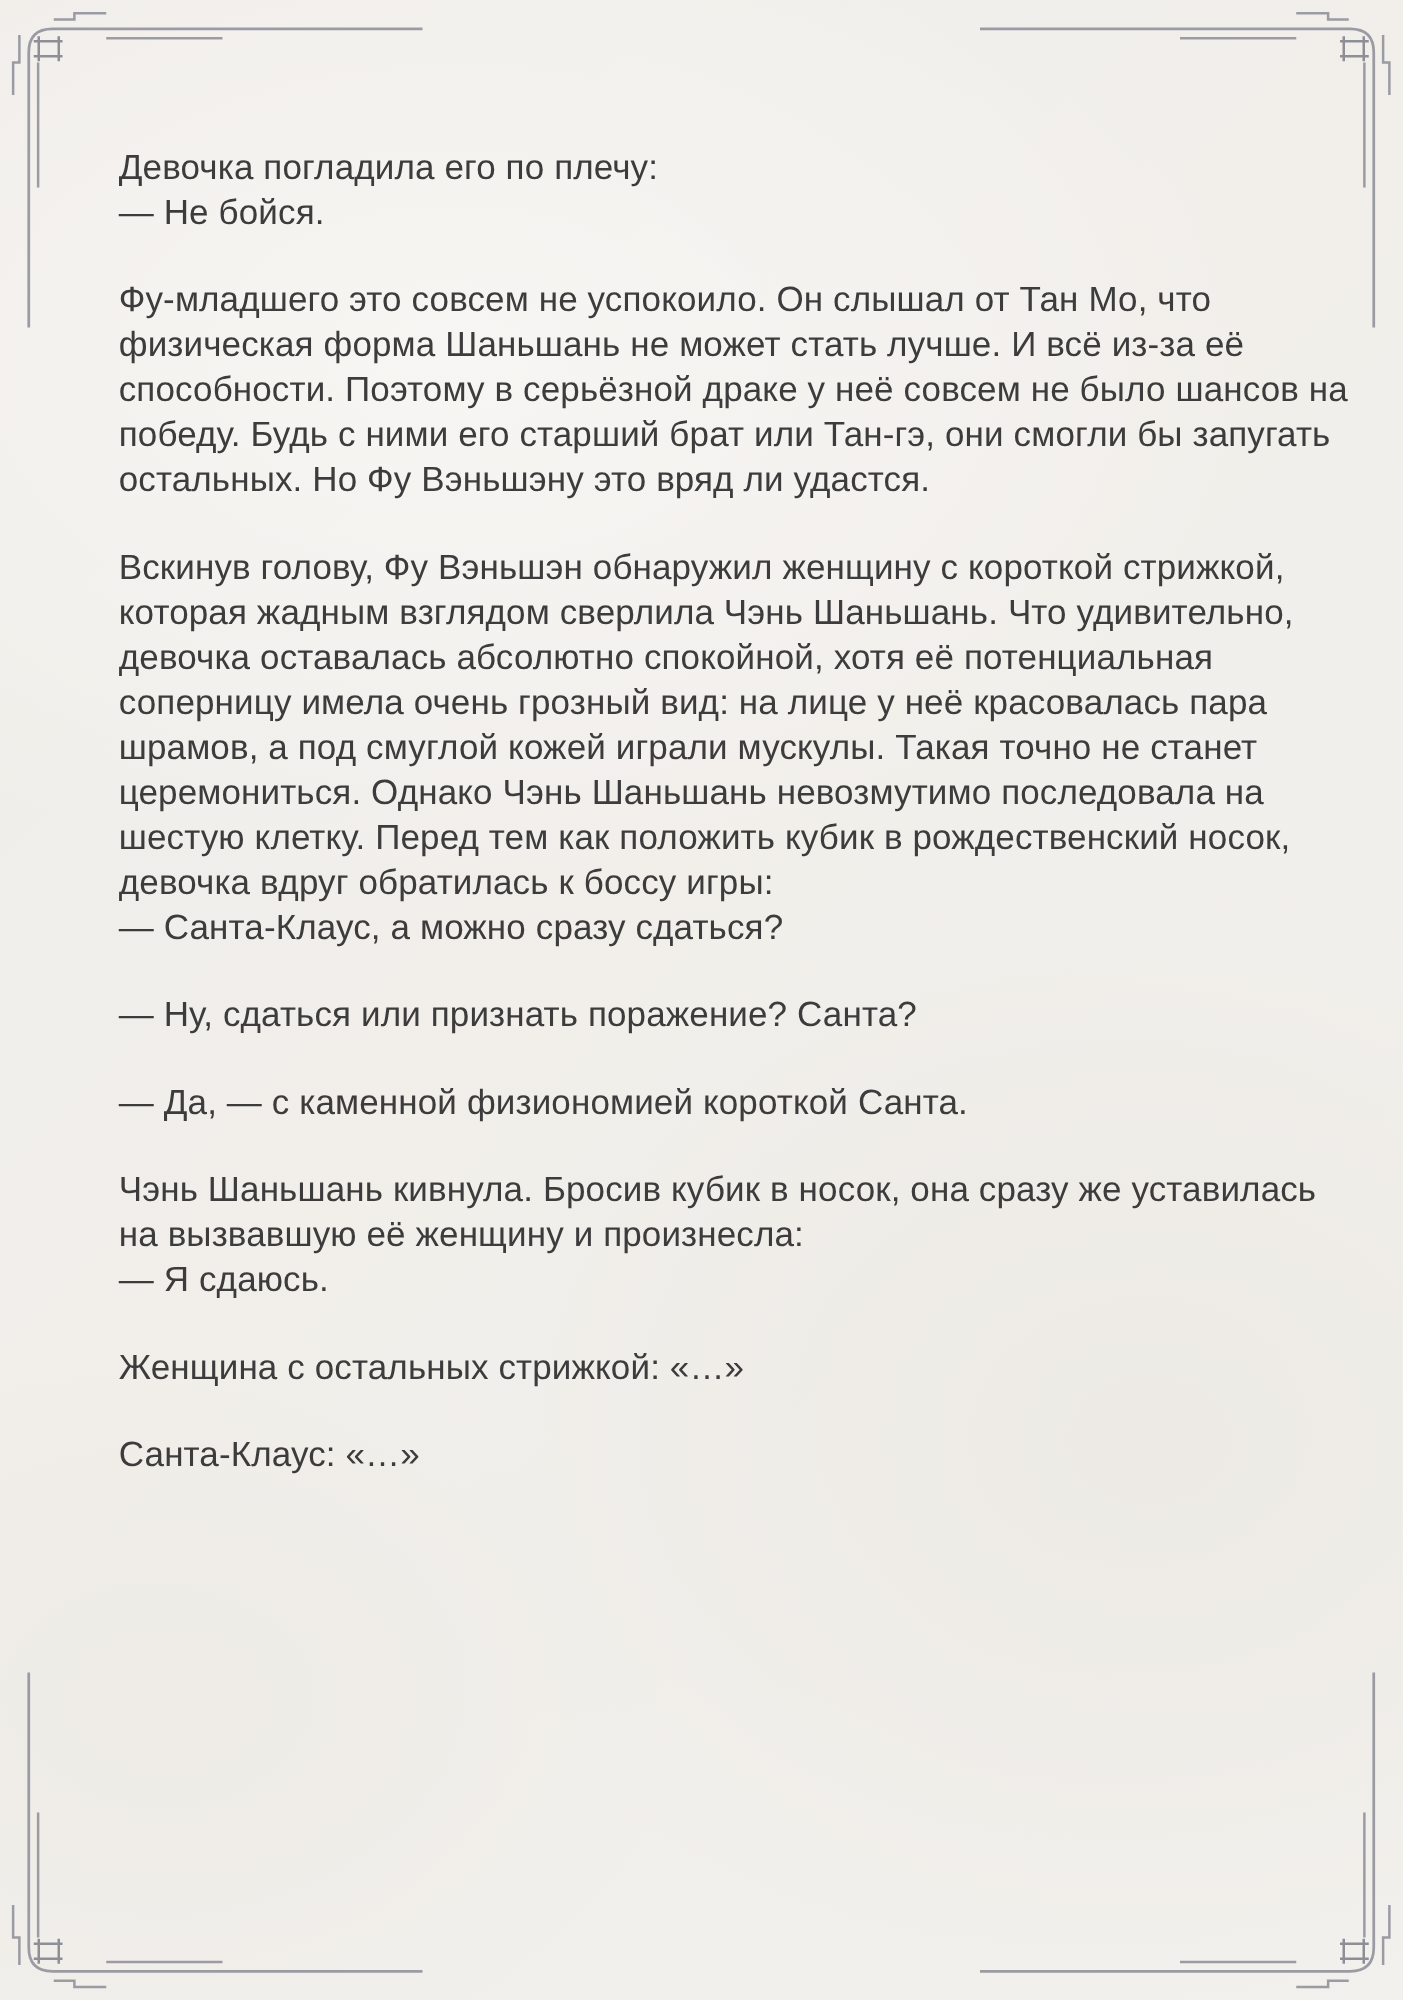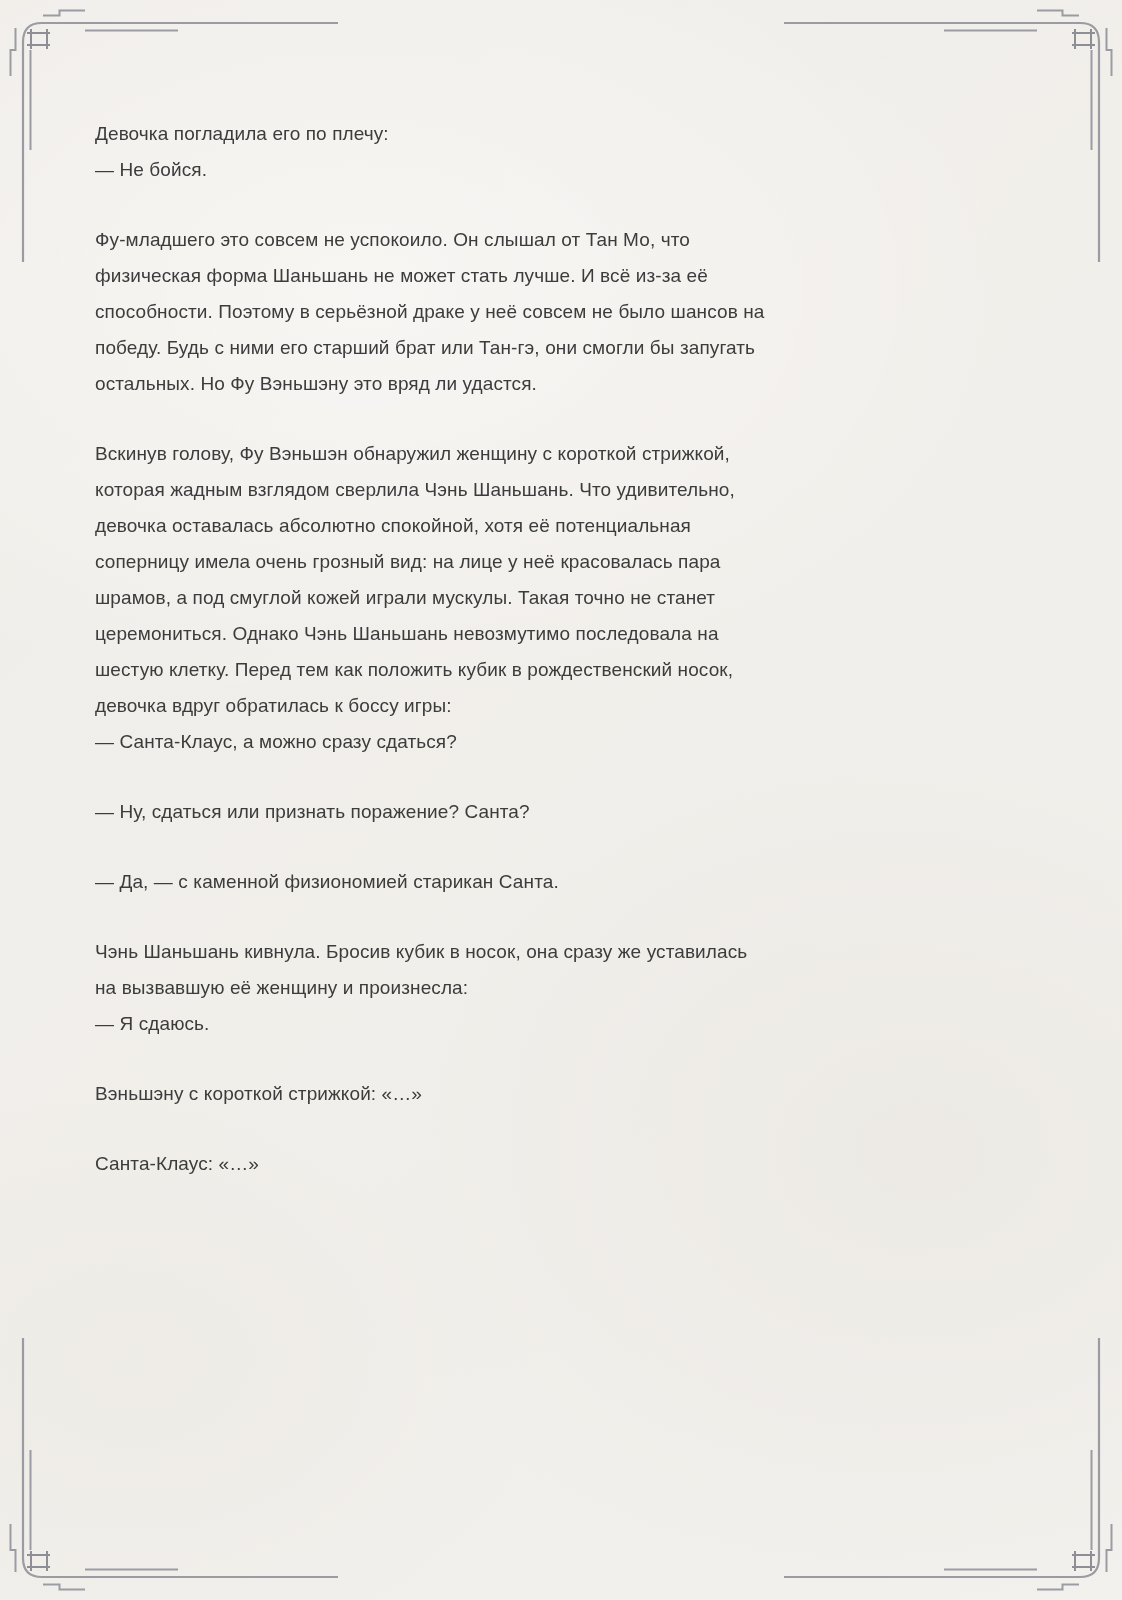--- a/index.html
+++ b/index.html
@@ -28,21 +28,21 @@
       radial-gradient(950px 750px at 82% 72%, rgba(224,220,211,0.30), rgba(224,220,211,0) 60%),
       radial-gradient(700px 500px at 12% 85%, rgba(228,224,216,0.25), rgba(228,224,216,0) 60%),
       linear-gradient(135deg, rgba(236,232,225,0.20), rgba(248,247,244,0.18));
   }
   .text-block {
     position: absolute;
     left: 95px;
     top: 116px;
     width: 965px;
     color: var(--ink);
-    font-size: 19px;
+    font-size: 28px;
     line-height: 36px;
     letter-spacing: 0.1px;
   }
   .text-block p {
     margin: 0 0 34px 0;
     white-space: nowrap;
   }
   .corner {
     position: absolute;
     width: 340px;
@@ -89,18 +89,18 @@
   </svg>
   <svg class="corner br" viewBox="0 0 340 270">
     <use href="#corner-ornament"></use>
   </svg>
 
   <div class="text-block">
       <p>Девочка погладила его по плечу:<br>— Не бойся.</p>
       <p>Фу-младшего это совсем не успокоило. Он слышал от Тан Мо, что<br>физическая форма Шаньшань не может стать лучше. И всё из-за её<br>способности. Поэтому в серьёзной драке у неё совсем не было шансов на<br>победу. Будь с ними его старший брат или Тан-гэ, они смогли бы запугать<br>остальных. Но Фу Вэньшэну это вряд ли удастся.</p>
       <p>Вскинув голову, Фу Вэньшэн обнаружил женщину с короткой стрижкой,<br>которая жадным взглядом сверлила Чэнь Шаньшань. Что удивительно,<br>девочка оставалась абсолютно спокойной, хотя её потенциальная<br>соперницу имела очень грозный вид: на лице у неё красовалась пара<br>шрамов, а под смуглой кожей играли мускулы. Такая точно не станет<br>церемониться. Однако Чэнь Шаньшань невозмутимо последовала на<br>шестую клетку. Перед тем как положить кубик в рождественский носок,<br>девочка вдруг обратилась к боссу игры:<br>— Санта-Клаус, а можно сразу сдаться?</p>
       <p>— Ну, сдаться или признать поражение? Санта?</p>
-      <p>— Да, — с каменной физиономией старикан Санта.</p>
+      <p>— Да, — с каменной физиономией короткой Санта.</p>
       <p>Чэнь Шаньшань кивнула. Бросив кубик в носок, она сразу же уставилась<br>на вызвавшую её женщину и произнесла:<br>— Я сдаюсь.</p>
-      <p>Вэньшэну с короткой стрижкой: «…»</p>
+      <p>Женщина с остальных стрижкой: «…»</p>
       <p>Санта-Клаус: «…»</p>
     </div>
 </div>
 
 </body></html>

